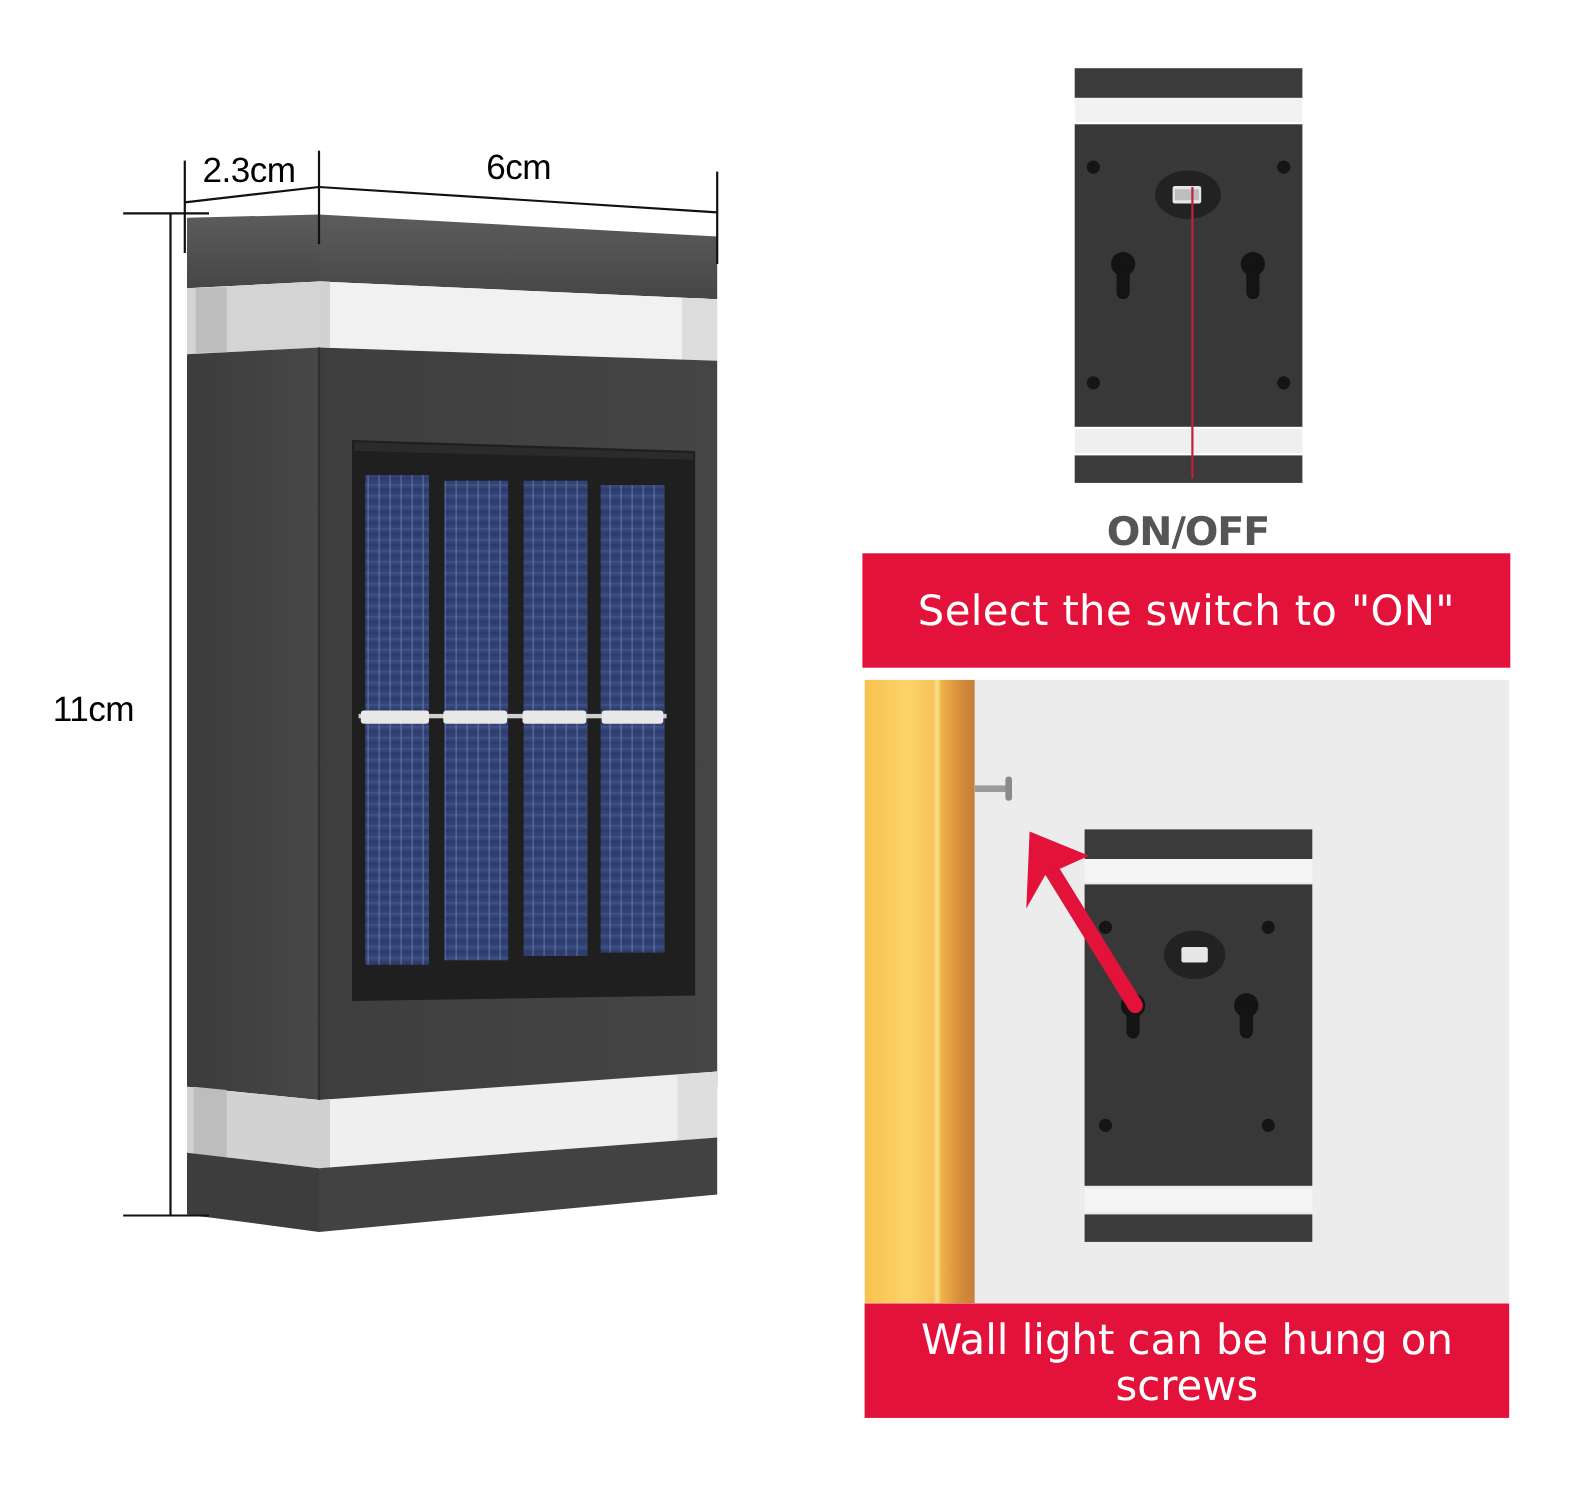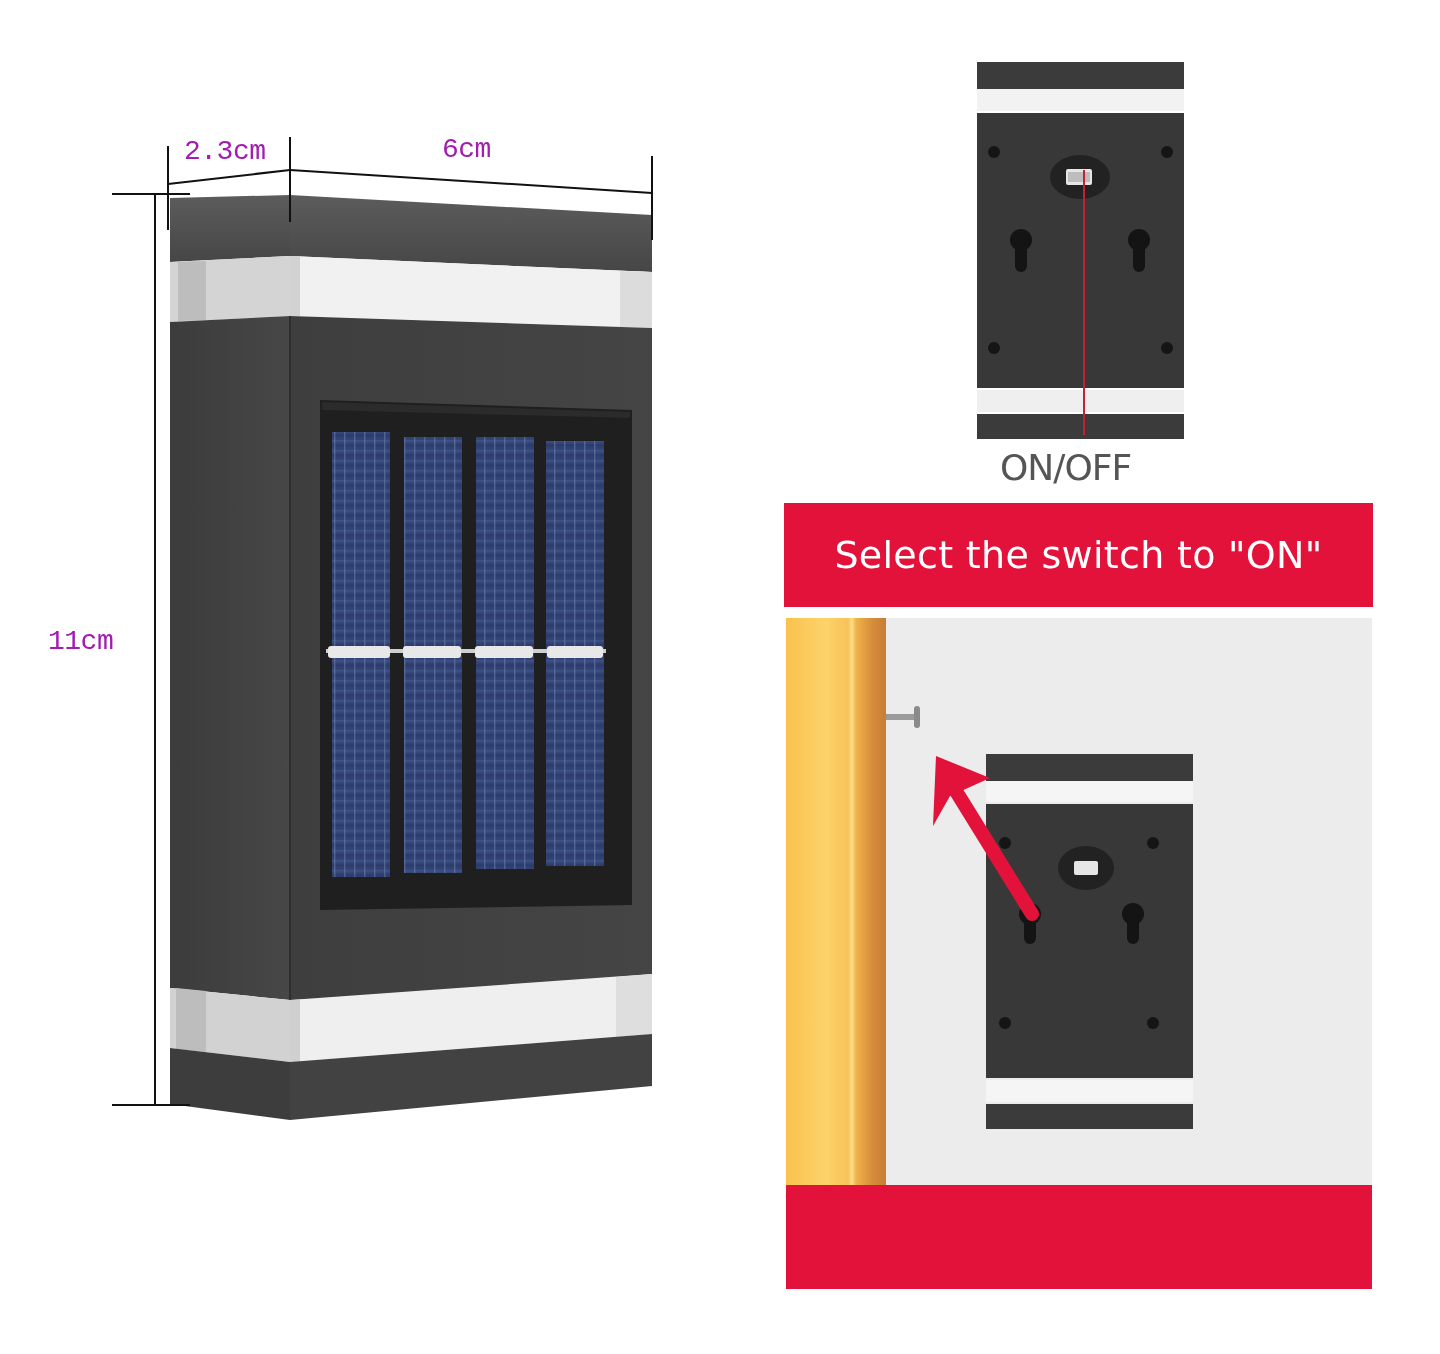--- a/index.html
+++ b/index.html
@@ -1,30 +1,30 @@
 <!DOCTYPE html>
 <html><head>
 <meta charset="utf-8">
 <style>
   html, body { margin: 0; padding: 0; background: #ffffff; }
   body { width: 1440px; height: 1354px; position: relative; overflow: hidden;
          font-family: "Liberation Sans", "DejaVu Sans", sans-serif; }
   .abs { position: absolute; }
 
   
-  .dim-label { position: absolute; color: #a21caf; font-size: 28px; letter-spacing: -0.5px;
-               font-family: Liberation Mono, monospace; }
+  .dim-label { position: absolute; color: #000000; font-size: 32px; letter-spacing: -0.5px;
+               font-family: Liberation Sans, sans-serif; }
 
   
   .lamp-svg { position: absolute; left: 0; top: 0; }
 
   
-  .back-label { position: absolute; left: 1000px; top: 447px; width: 160px; 
+  .back-label { position: absolute; left: 1000px; top: 463px; width: 160px; text-align: center;
                 font-size: 36px; color: #555; letter-spacing: -1px;
-                font-family: "DejaVu Sans", sans-serif; font-weight: 400; }
+                font-family: "DejaVu Sans", sans-serif; font-weight: 700; }
 
   
   .banner { position: absolute; background: #e3123a; color: #fff; text-align: center;
             font-family: "DejaVu Sans", sans-serif; }
   .banner-top { left: 784px; top: 503px; width: 589px; height: 104px;
                 font-size: 38px; line-height: 104px; letter-spacing: 0.3px; }
   .banner-bottom { left: 786px; top: 1185px; width: 586px; height: 104px;
                    font-size: 38px; line-height: 42px; padding-top: 12px; box-sizing: border-box; }
 
   
@@ -187,13 +187,15 @@
     <rect x="200" y="486" width="207" height="25" fill="#3b3b3b"></rect>
 
     <g>
       <line x1="246" y1="296" x2="168" y2="170" stroke="#e3123a" stroke-width="14" stroke-linecap="round"></line>
       <polygon points="150,138 204,160 164,178 147,208" fill="#e3123a"></polygon>
     </g>
   </svg>
 </div>
 
 <div class="banner banner-bottom">
+  <div>Wall light can be hung on</div>
+  <div>screws</div>
 </div>
 
 </body></html>

